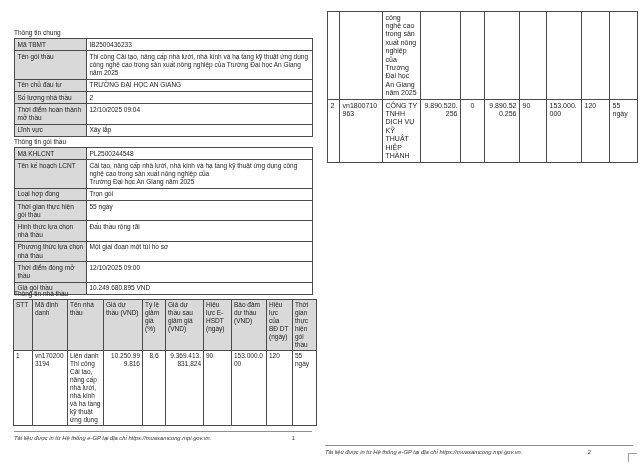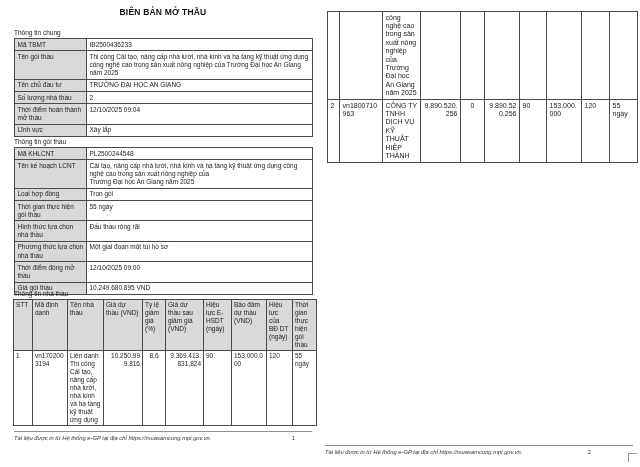--- a/index.html
+++ b/index.html
@@ -53,21 +53,20 @@
   .corner-mark {
     position:absolute; left:308px; top:453px; width:9px; height:9px;
     border-left:1px solid #9a9a9a; border-top:1px solid #9a9a9a;
   }
 </style>
 </head>
 <body>
 
 <div class="page" id="page1">
 
-  <div class="doc-title">BIÊN BẢN MỞ THẦU</div>
 
   <div class="sec-heading" style="top:29px">Thông tin chung</div>
 
   <table class="kv" style="top:38px">
     <colgroup>
         <col style="width:72px">
         <col style="width:226px">
       </colgroup>
     <tbody>
       <tr>

